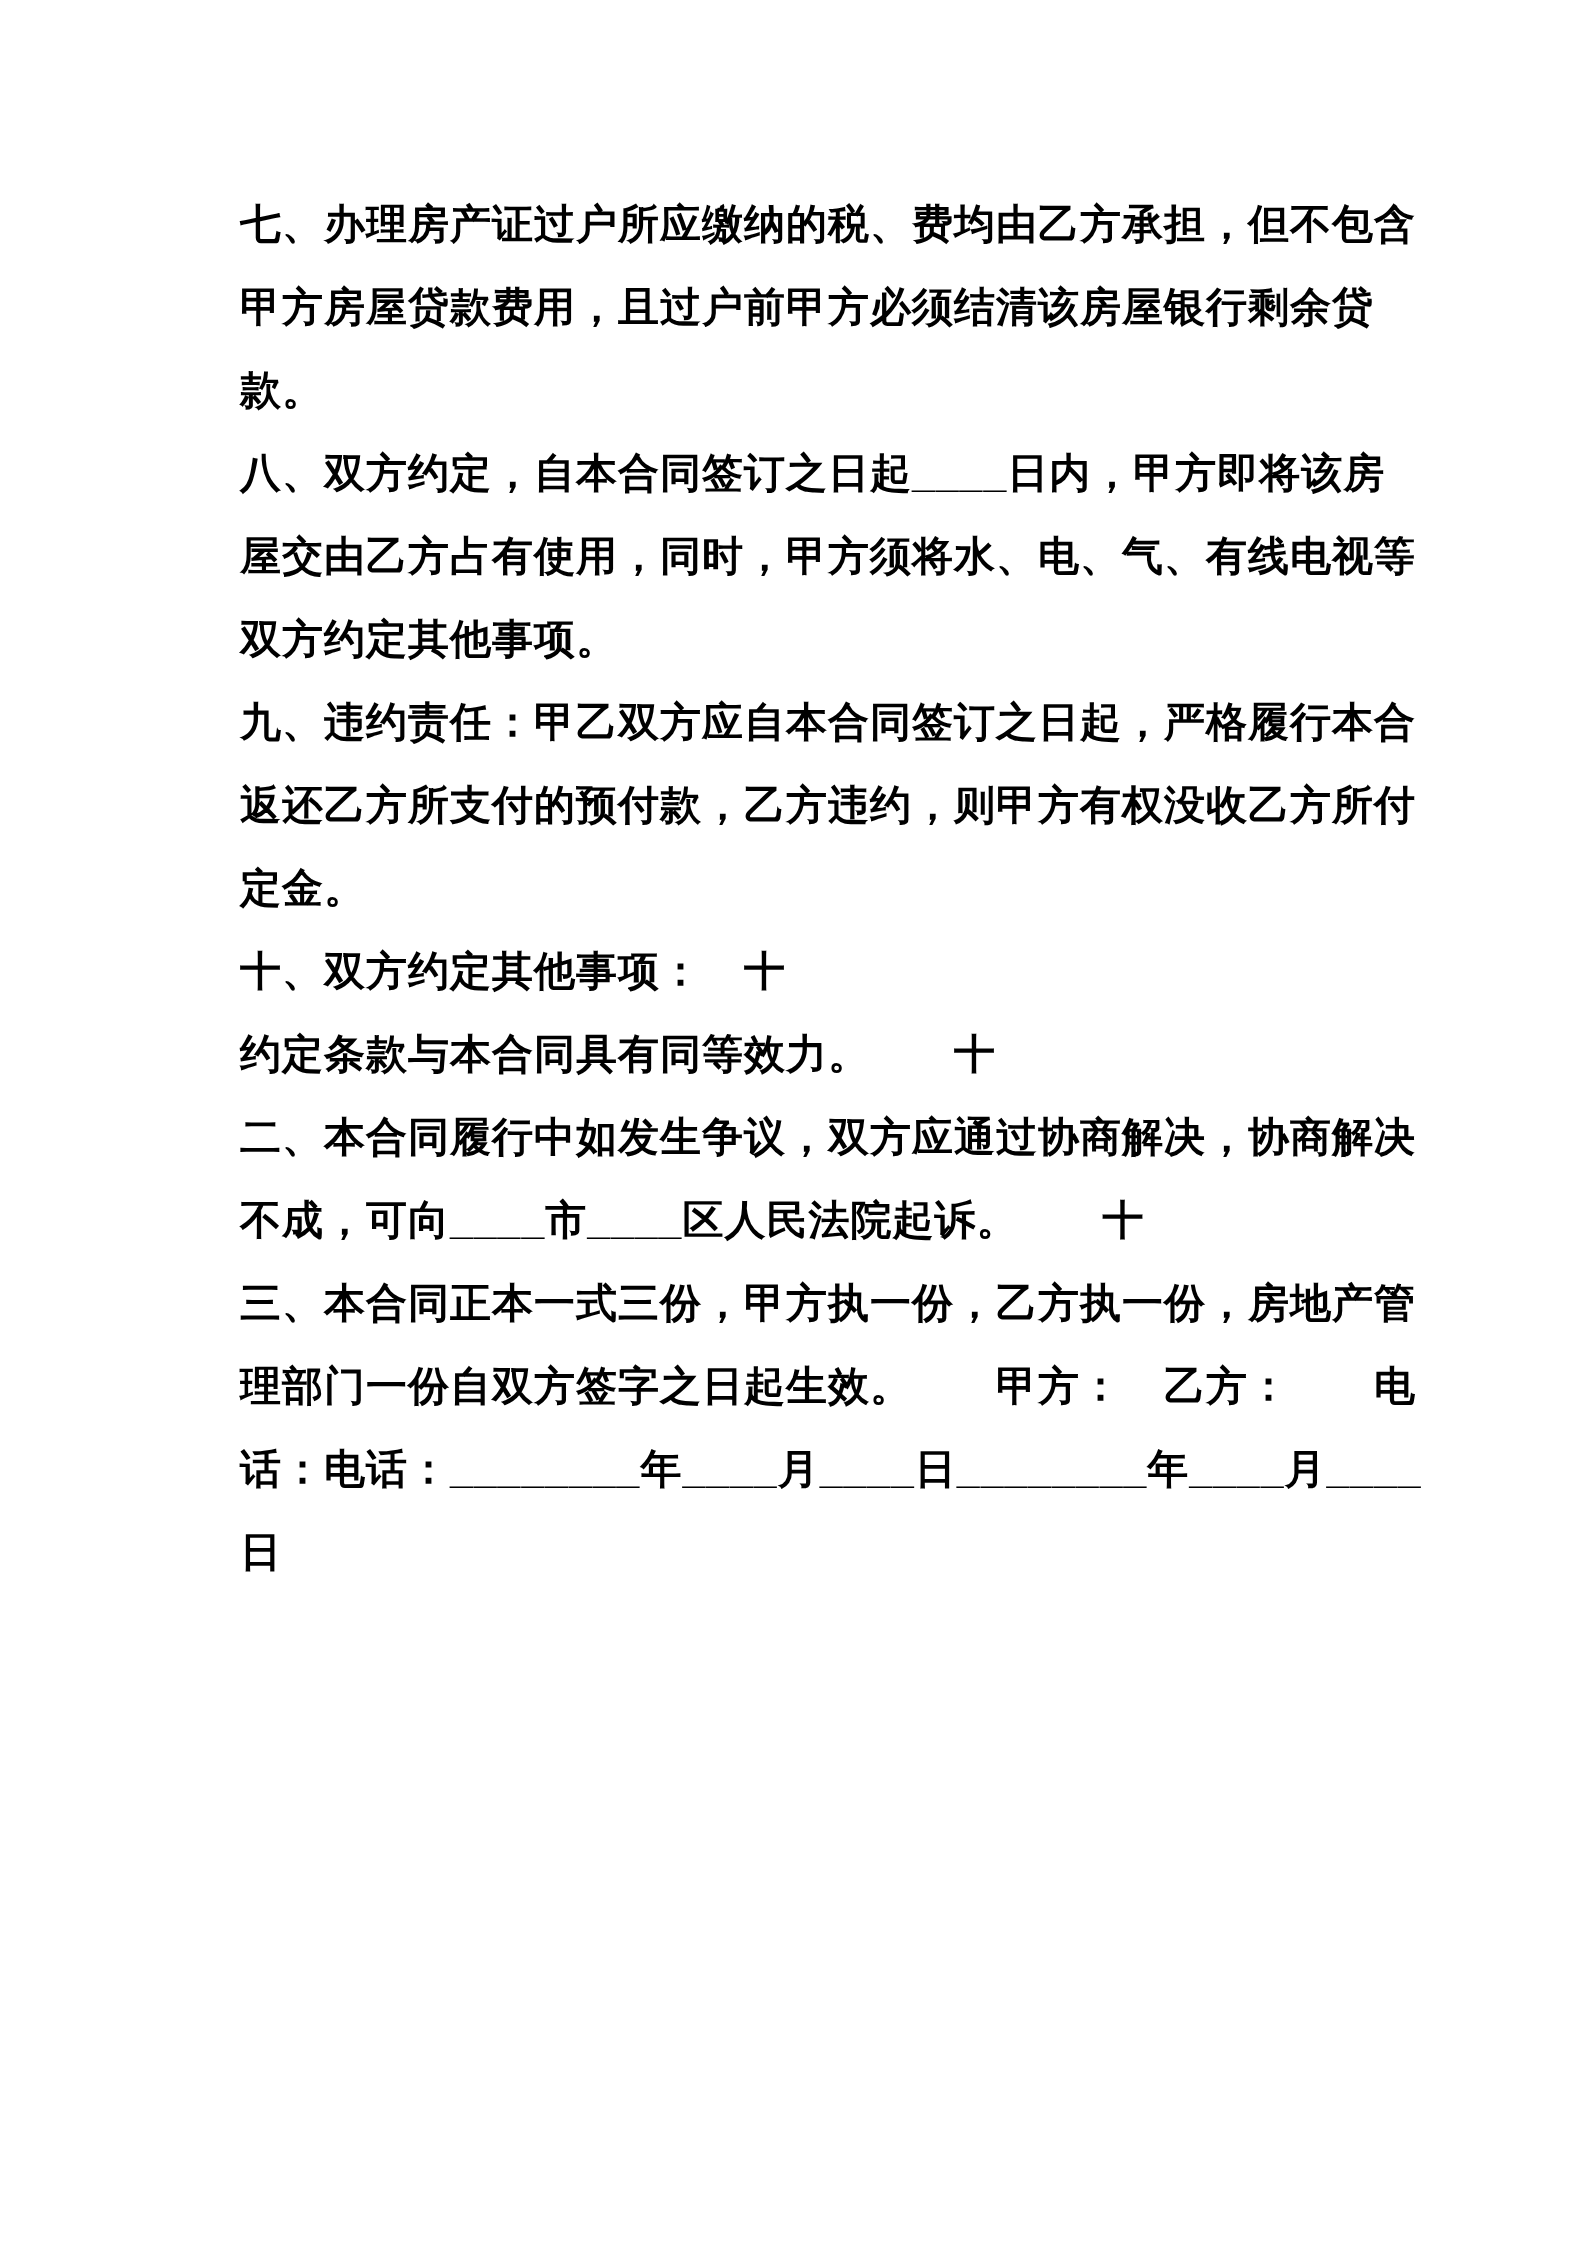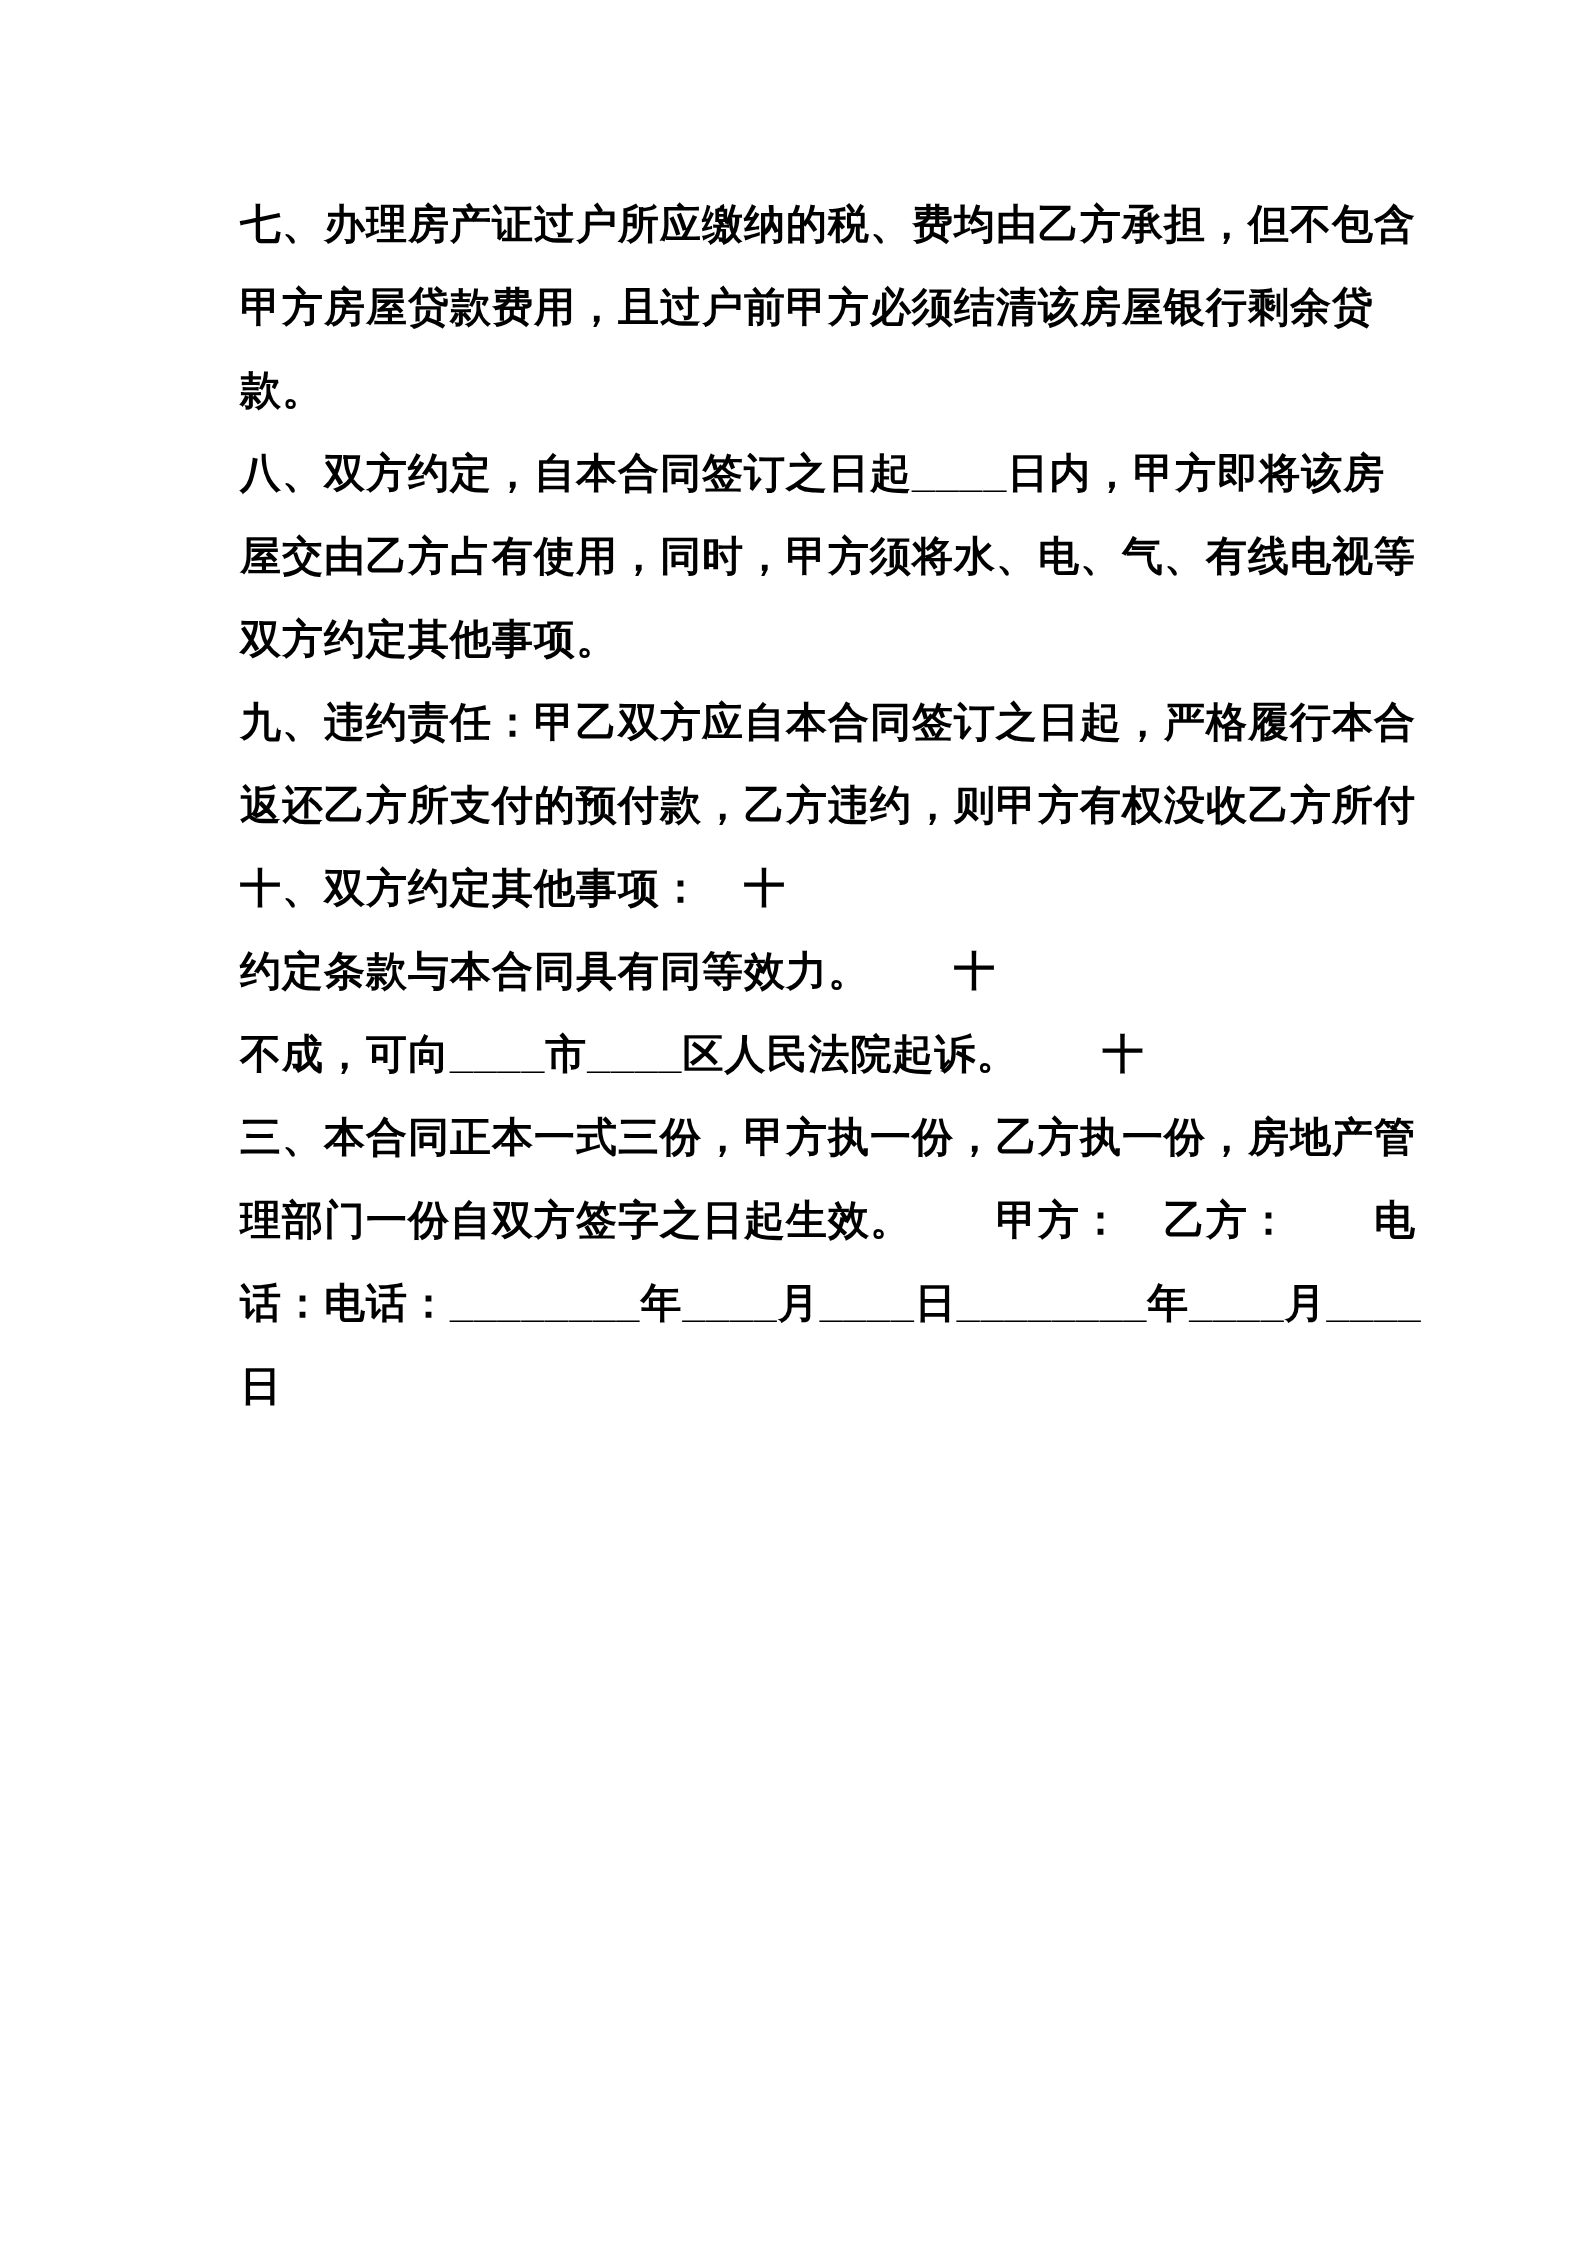--- a/index.html
+++ b/index.html
@@ -36,21 +36,23 @@
 
 <div class="page">
   <div class="content">
     <div class="line">七、办理房产证过户所应缴纳的税、费均由乙方承担，但不包含</div>
     <div class="line">甲方房屋贷款费用，且过户前甲方必须结清该房屋银行剩余贷款。</div>
     <div class="line">八、双方约定，自本合同签订之日起____日内，甲方即将该房</div>
     <div class="line">屋交由乙方占有使用，同时，甲方须将水、电、气、有线电视等</div>
     <div class="line">双方约定其他事项。</div>
     <div class="line">九、违约责任：甲乙双方应自本合同签订之日起，严格履行本合</div>
     <div class="line">返还乙方所支付的预付款，乙方违约，则甲方有权没收乙方所付</div>
+    <div class="line">定金。</div>
     <div class="line">十、双方约定其他事项：　十</div>
     <div class="line">约定条款与本合同具有同等效力。　　十</div>
+    <div class="line">二、本合同履行中如发生争议，双方应通过协商解决，协商解决</div>
     <div class="line">不成，可向____市____区人民法院起诉。　　十</div>
     <div class="line">三、本合同正本一式三份，甲方执一份，乙方执一份，房地产管</div>
     <div class="line">理部门一份自双方签字之日起生效。　　甲方：　乙方：　　电</div>
     <div class="line">话：电话：________年____月____日________年____月____</div>
     <div class="line">日</div>
   </div>
 </div>
 
 </body></html>

